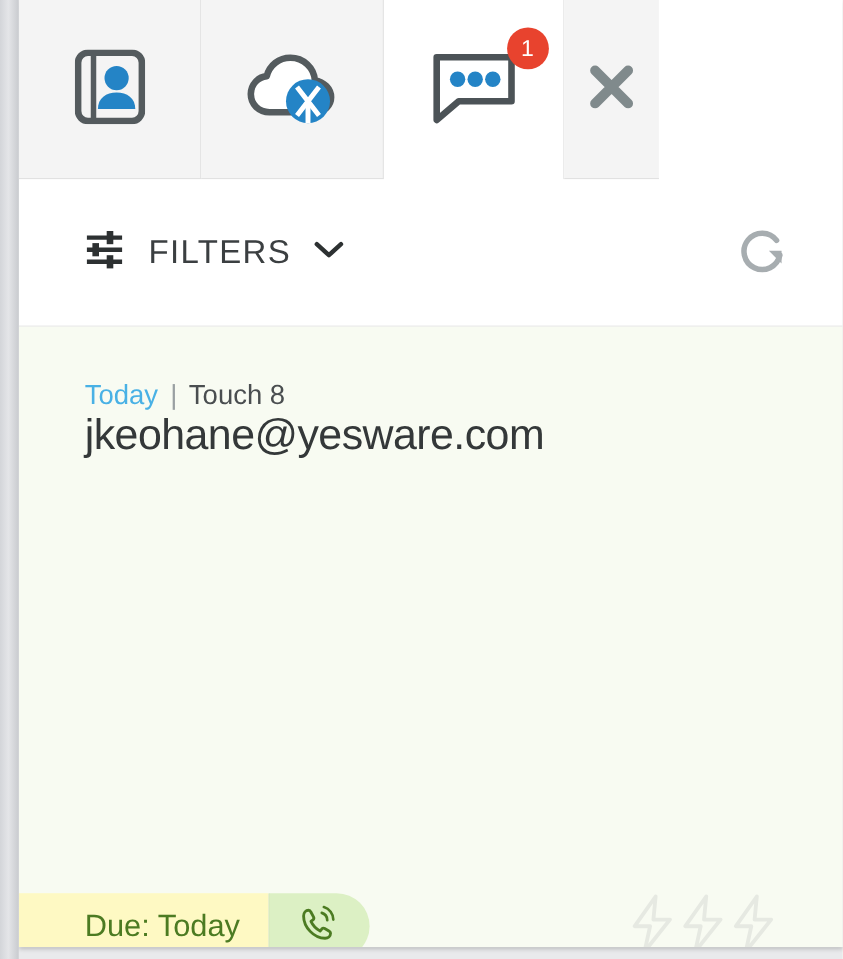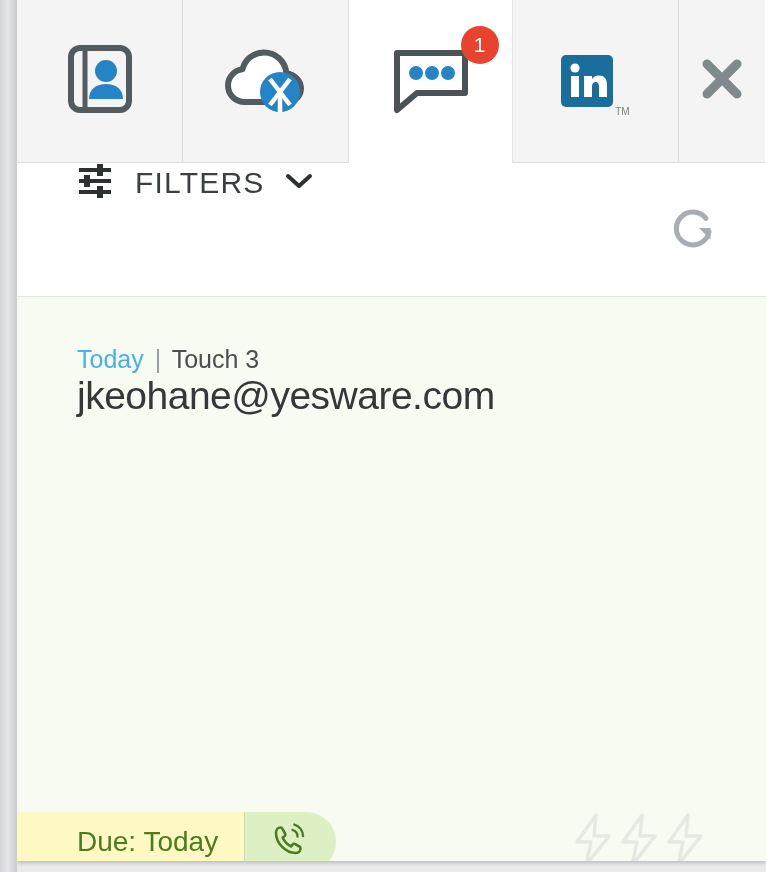--- a/index.html
+++ b/index.html
@@ -98,21 +98,21 @@
     font-family: "Liberation Sans", sans-serif;
   }
   .li-row { display: flex; align-items: flex-end; }
 
   
   .filters-bar {
     height: 134px;
     background: #ffffff;
     border-bottom: 1px solid #e3e3e3;
     display: flex;
-    align-items: flex-start;
+    align-items: center;
     padding: 0 0 0 60px;
     box-sizing: border-box;
     position: relative;
   }
   .filters-left {
     display: flex;
     align-items: center;
     gap: 20px;
     cursor: pointer;
   }
@@ -238,31 +238,20 @@
         <svg width="88" height="76" viewBox="0 0 88 76">
           <path d="M10 11h68v40H30L10 68z" fill="#ffffff" stroke="#4c5357" stroke-width="6" stroke-linejoin="round"></path>
           <circle cx="29" cy="31" r="7" fill="#2484c6"></circle>
           <circle cx="45" cy="31" r="7" fill="#2484c6"></circle>
           <circle cx="61" cy="31" r="7" fill="#2484c6"></circle>
         </svg>
         <span class="badge">1</span>
       </span>
     </div>
 
-    <div class="tab t4">
-      <span class="li-row">
-        <svg width="52" height="52" viewBox="0 0 52 52">
-          <rect x="0" y="0" width="52" height="52" rx="5" fill="#1a6e9c"></rect>
-          <rect x="10" y="21" width="8" height="21" fill="#ffffff"></rect>
-          <circle cx="14" cy="13" r="4.6" fill="#ffffff"></circle>
-          <path d="M23 21h8v3c1.7-2.6 4.2-3.6 7-3.6 5.4 0 8 3.3 8 9.6V42h-8V31.6c0-2.9-1-4.6-3.4-4.6-2.2 0-3.6 1.6-3.6 4.6V42h-8z" fill="#ffffff"></path>
-        </svg>
-        <span class="tm">TM</span>
-      </span>
-    </div>
 
     <div class="tab t5">
       <span class="icon-wrap">
         <svg width="42" height="42" viewBox="0 0 42 42">
           <path d="M6 6 L36 36 M36 6 L6 36" stroke="#808a8c" stroke-width="9" stroke-linecap="round"></path>
         </svg>
       </span>
     </div>
   </div>
 
@@ -294,21 +283,21 @@
         </svg>
       </span>
     </div>
   </div>
 
   <div class="task">
 
     <div class="meta">
       <span class="link">Today</span>
       <span class="sep">|</span>
-      <span>Touch 3</span>
+      <span>Touch 8</span>
     </div>
 
     <div class="email">jkeohane@yesware.com</div>
 
     <div class="due-row">
       <div class="due-pill">
         <div class="due-text">Due: Today</div>
         <div class="due-call">
           <span class="icon-wrap">
             <svg width="40" height="40" viewBox="0 0 40 40">

